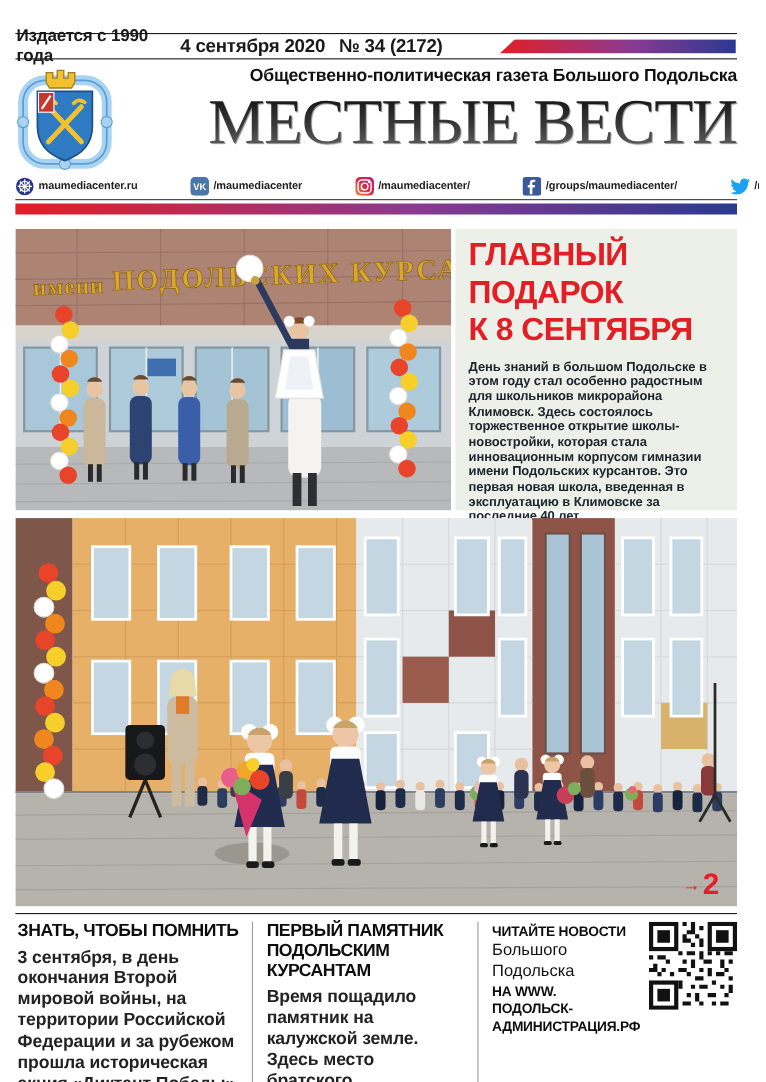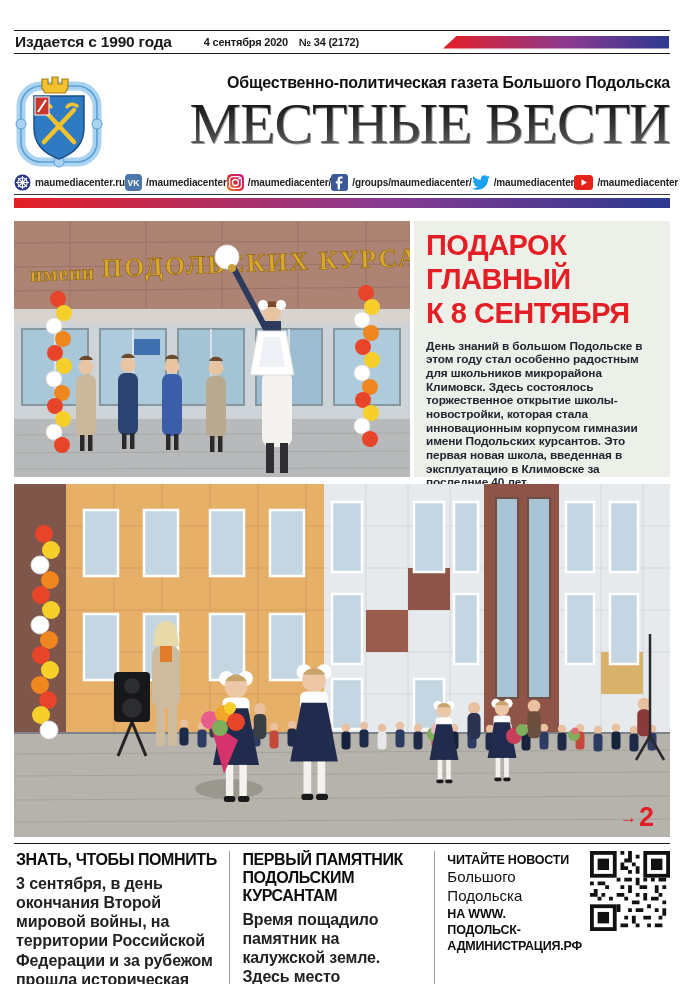--- a/index.html
+++ b/index.html
@@ -3,39 +3,39 @@
 <meta charset="utf-8">
 <style>
   html,body{margin:0;padding:0;background:#ffffff;}
   body{font-family:"Liberation Sans", sans-serif;color:#1a1a1a;}
   .page{position:relative;width:684px;height:984px;margin:0 auto;background:#fff;box-sizing:border-box;padding:30px 20px 0 8px;overflow:hidden;}
 
   
   .topbar{position:relative;display:flex;align-items:center;justify-content:space-between;
     border-top:1.5px solid #1a1a1a;border-bottom:1.5px solid #1a1a1a;height:22px;padding:0 1px;}
   .published{font-size:15.5px;font-weight:bold;letter-spacing:-0.2px;}
-  .dateline{font-size:11px;font-weight:bold;letter-spacing:-0.2px;white-space:nowrap;margin-right:52px;}
+  .dateline{font-size:17px;font-weight:bold;letter-spacing:-0.2px;white-space:nowrap;margin-right:52px;}
   .dateline .issue{margin-left:8px;}
   .top-stripe{width:226px;height:13px;background:linear-gradient(90deg,#e31e24 0%,#8b3a90 55%,#2b3990 100%);
     clip-path:polygon(14px 0,100% 0,100% 100%,0 100%);}
 
   
-  .masthead{display:flex;margin-top:18px;height:97px;}
+  .masthead{display:flex;margin-top:5px;height:97px;}
   .logo-wrap{width:92px;flex:0 0 92px;}
   .mh-right{flex:1;text-align:right;padding-top:2px;}
   .subtitle{font-size:16px;font-weight:bold;letter-spacing:-0.2px;color:#111;}
   .gtitle{font-family:"Liberation Serif", serif;font-weight:normal;font-size:58px;line-height:1.05;
     letter-spacing:-1px;margin-top:2px;
     background:linear-gradient(180deg,#0a0a0a 0%,#3a3a3a 55%,#6e6e6e 100%);
     -webkit-background-clip:text;background-clip:text;color:transparent;
     filter:drop-shadow(1.5px 1.5px 0.5px #9a9a9a);white-space:nowrap;}
 
   
   .social{display:flex;align-items:center;justify-content:space-between;margin-top:3px;height:20px;
-    border-bottom:1.5px solid #3a3a3a;padding-bottom:2px;}
+    border-bottom:1.5px solid #3a3a3a;padding-bottom:2px;gap:48px;}
   .soc{display:inline-flex;align-items:center;gap:4px;}
   .soc .handle{font-size:10px;font-weight:bold;color:#222;letter-spacing:-0.1px;}
   .soc svg{display:block;}
 
   .grad-bar{height:10px;margin-top:3px;background:linear-gradient(90deg,#e31e24 0%,#8b3a90 55%,#2b3990 100%);}
 
   
   .lead-row{display:flex;margin-top:13px;height:256px;}
   .photo1{flex:0 0 396px;width:396px;height:256px;}
   .lead-panel{flex:1;margin-left:4px;background:#edf0e9;box-sizing:border-box;padding:8px 12px 0 12px;}
@@ -263,22 +263,22 @@
         <circle cx="249" cy="84" r="5" fill="#ffffff"></circle>
           <circle cx="267" cy="84" r="5" fill="#ffffff"></circle>
         <rect x="249" y="100" width="18" height="12" fill="#2d3a5e"></rect>
         <path d="M244 110 h28 l8 44 h-44 z" fill="#ffffff" stroke="#dcdcdc"></path>
         <path d="M250 116 h16 l5 30 h-26 z" fill="#eef2f6"></path>
       </g>
     </svg>
 
     <div class="lead-panel">
       <div class="headline">
+        <div>ГЛАВНЫЙ</div>
         <div>ПОДАРОК</div>
-        <div>ГЛАВНЫЙ</div>
         <div>К 8 СЕНТЯБРЯ</div>
       </div>
       <p class="standfirst">День знаний в большом Подольске в этом году стал особенно радостным для школьников микрорайона Климовск. Здесь состоялось торжественное открытие школы-новостройки, которая стала инновационным корпусом гимназии имени Подольских курсантов. Это первая новая школа, введенная в эксплуатацию в Климовске за последние 40 лет</p>
     </div>
   </div>
 
   <div class="photo2-wrap">
     <svg class="photo2" viewBox="0 0 656 353">
       <defs>
         <g id="p2-kid">

